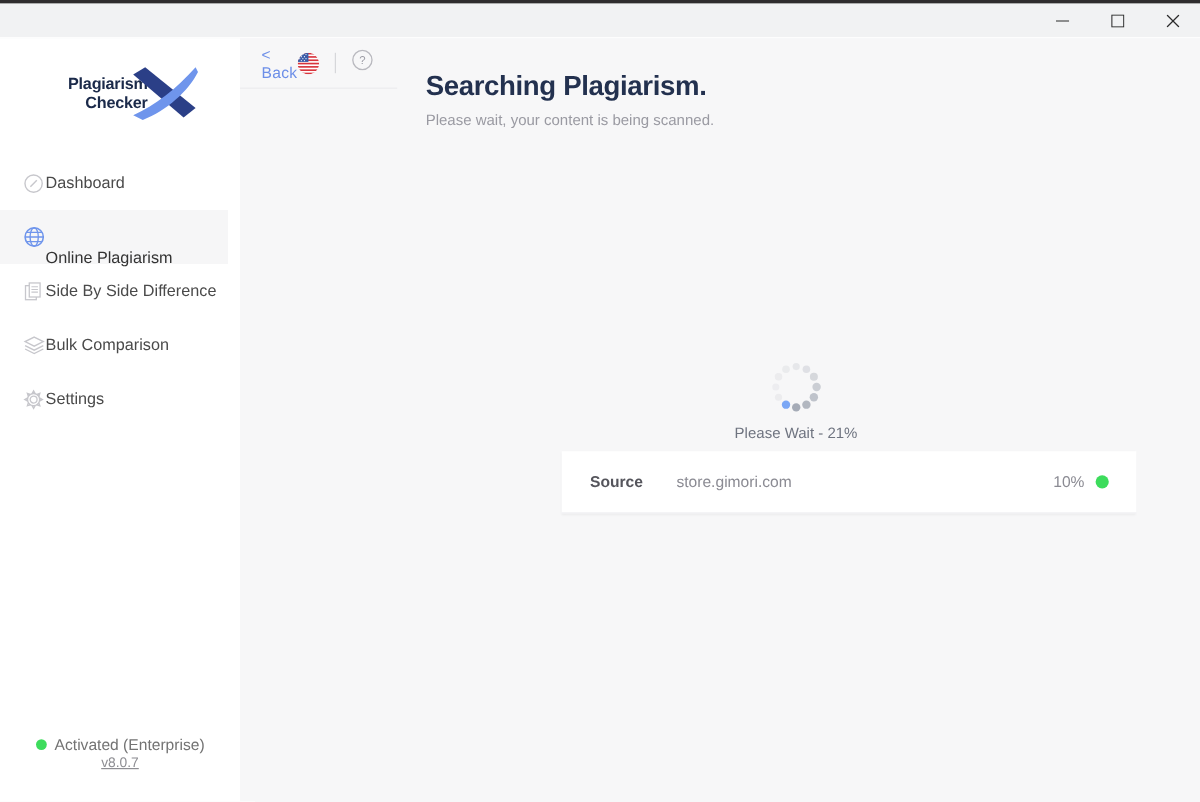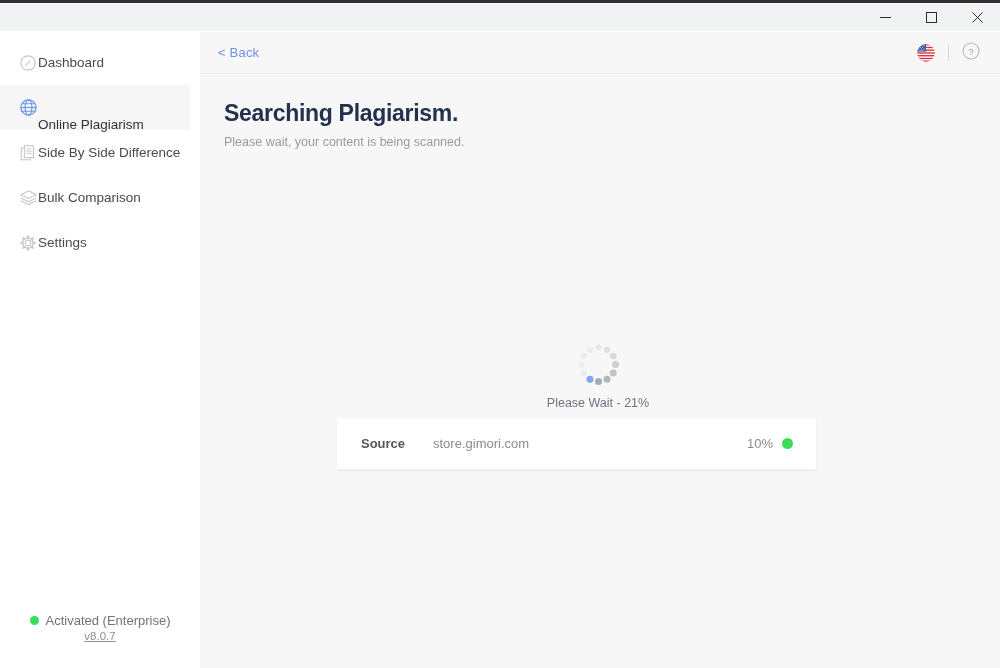--- a/index.html
+++ b/index.html
@@ -151,21 +151,21 @@
     margin-top: 2px;
     font-size: 11.5px;
     color: #8e8e93;
     text-decoration: underline;
   }
 
   
   .main {
     flex: 1 1 auto;
     display: flex;
-    flex-direction: column;
+    flex-direction: row;
     background: #f7f7f8;
     min-width: 0;
   }
 
   .header {
     height: 42px;
     flex: 0 0 42px;
     display: flex;
     align-items: center;
     padding: 0 20px 0 18px;
@@ -315,20 +315,34 @@
           <line x1="0.5" y1="0.5" x2="10.5" y2="10.5" stroke="currentColor" stroke-width="1"></line>
           <line x1="10.5" y1="0.5" x2="0.5" y2="10.5" stroke="currentColor" stroke-width="1"></line>
         </svg>
     </div>
   </div>
 
   <div class="body">
 
     <div class="sidebar">
 
+      <div class="logo">
+        <div class="logo-inner">
+          <div class="logo-text">
+            <div>Plagiarism</div>
+            <div>Checker</div>
+          </div>
+          <div class="logo-x">
+            <svg width="58" height="48" viewBox="0 0 58 48">
+              <path d="M4 8 L46 44 L56 36 L14 2 Z" fill="#2b3f87"></path>
+              <path d="M56 2 C40 20 22 34 4 42 L12 46 C32 38 50 22 58 6 Z" fill="#6f95ec"></path>
+            </svg>
+          </div>
+        </div>
+      </div>
 
       <div class="nav">
 
         <div class="nav-item">
           <span class="nav-ico">
             <svg width="18" height="18" viewBox="0 0 20 20">
               <circle cx="10" cy="10" r="8" fill="none" stroke="#c7c7cc" stroke-width="1.3"></circle>
               <line x1="7" y1="13" x2="13" y2="7" stroke="#c7c7cc" stroke-width="1.3"></line>
             </svg>
           </span>

